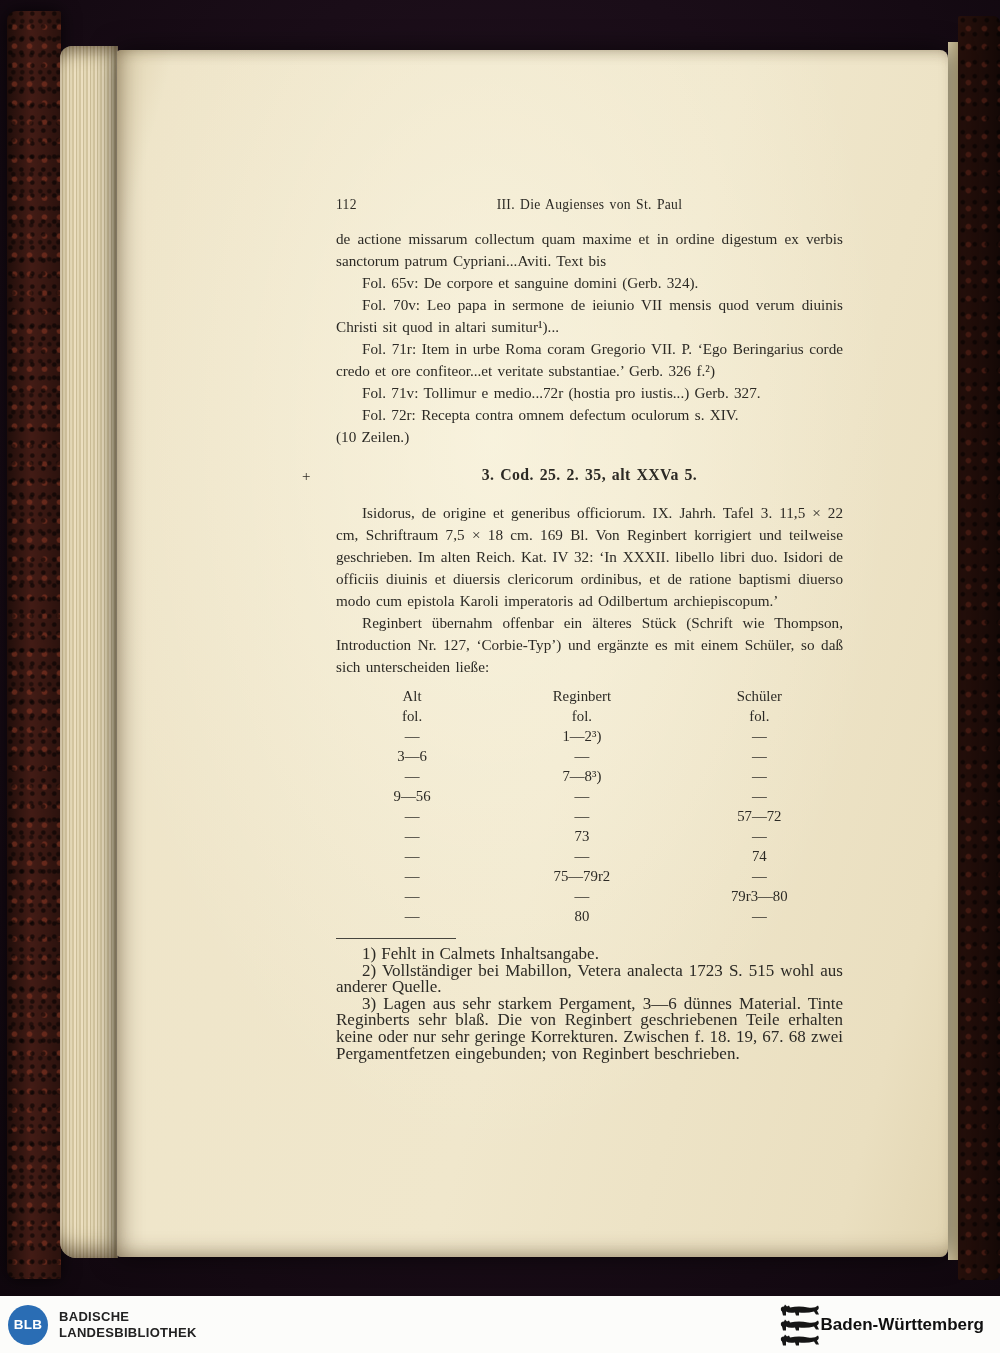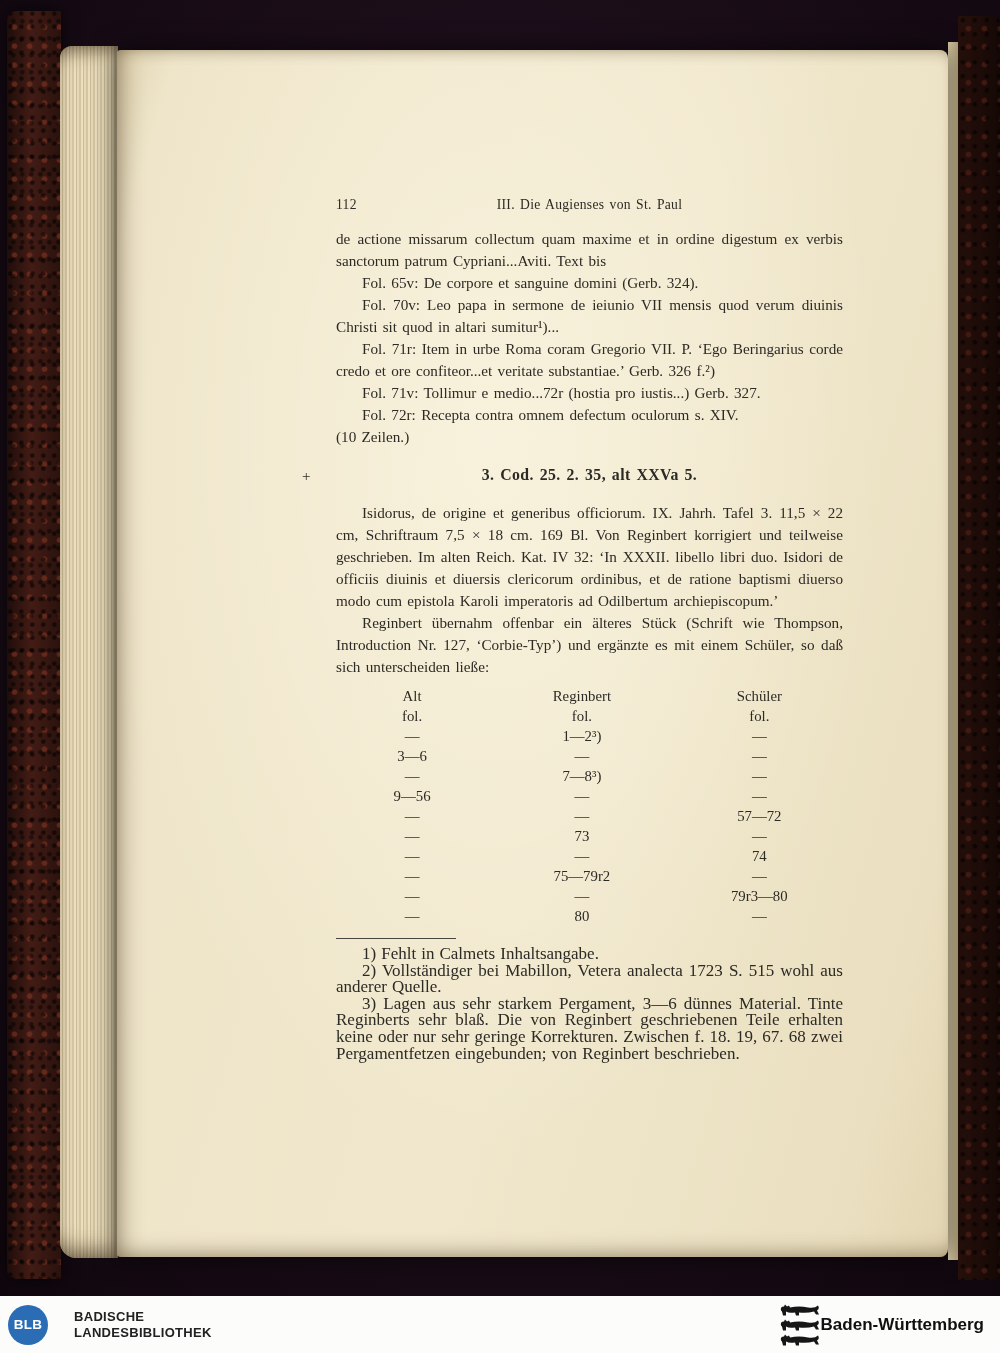--- a/index.html
+++ b/index.html
@@ -45,21 +45,21 @@
   .headrow{position:relative;margin:10px 0 8px;}
   .heading{margin:16px;text-align:center;font-size:15.8px;font-weight:700;letter-spacing:0.4px;line-height:22px;}
   .marginmark{position:absolute;left:-34px;top:1px;font-weight:400;font-size:15px;}
   .tbl{margin-top:8px;font-size:14.8px;}
   .trow{display:grid;grid-template-columns:30% 37% 33%;line-height:20px;}
   .trow span{text-align:center;}
   .fnrule{width:120px;border-top:1px solid #46453e;margin:12px 0 7px 0;height:0;}
   .fn{margin:0;font-size:17px;line-height:16.6px;text-align:justify;text-indent:26px;word-spacing:0.8px;}
   
   .site-footer{position:absolute;left:0;right:0;bottom:0;height:57px;background:#fcfcfa;display:flex;justify-content:space-between;align-items:center;padding:0 16px 0 8px;box-sizing:border-box;font-family:"Liberation Sans","DejaVu Sans",sans-serif;}
-  .f-left{display:flex;align-items:center;gap:26px;cursor:pointer;}
+  .f-left{display:flex;align-items:center;gap:11px;cursor:pointer;}
   .blb-circle{width:40px;height:40px;border-radius:50%;background:#2a6db4;display:flex;align-items:center;justify-content:center;color:#fff;font-weight:700;font-size:13.5px;letter-spacing:0.3px;}
   .lib-name{font-weight:700;font-size:13px;line-height:1.22;color:#222;letter-spacing:0.3px;}
   .f-right{display:flex;align-items:center;cursor:pointer;}
   .state{font-weight:700;font-size:17px;color:#101010;}
   .coat{width:42px;height:44px;display:block;}
 </style>
 </head>
 <body>
 
 <div class="stage">

